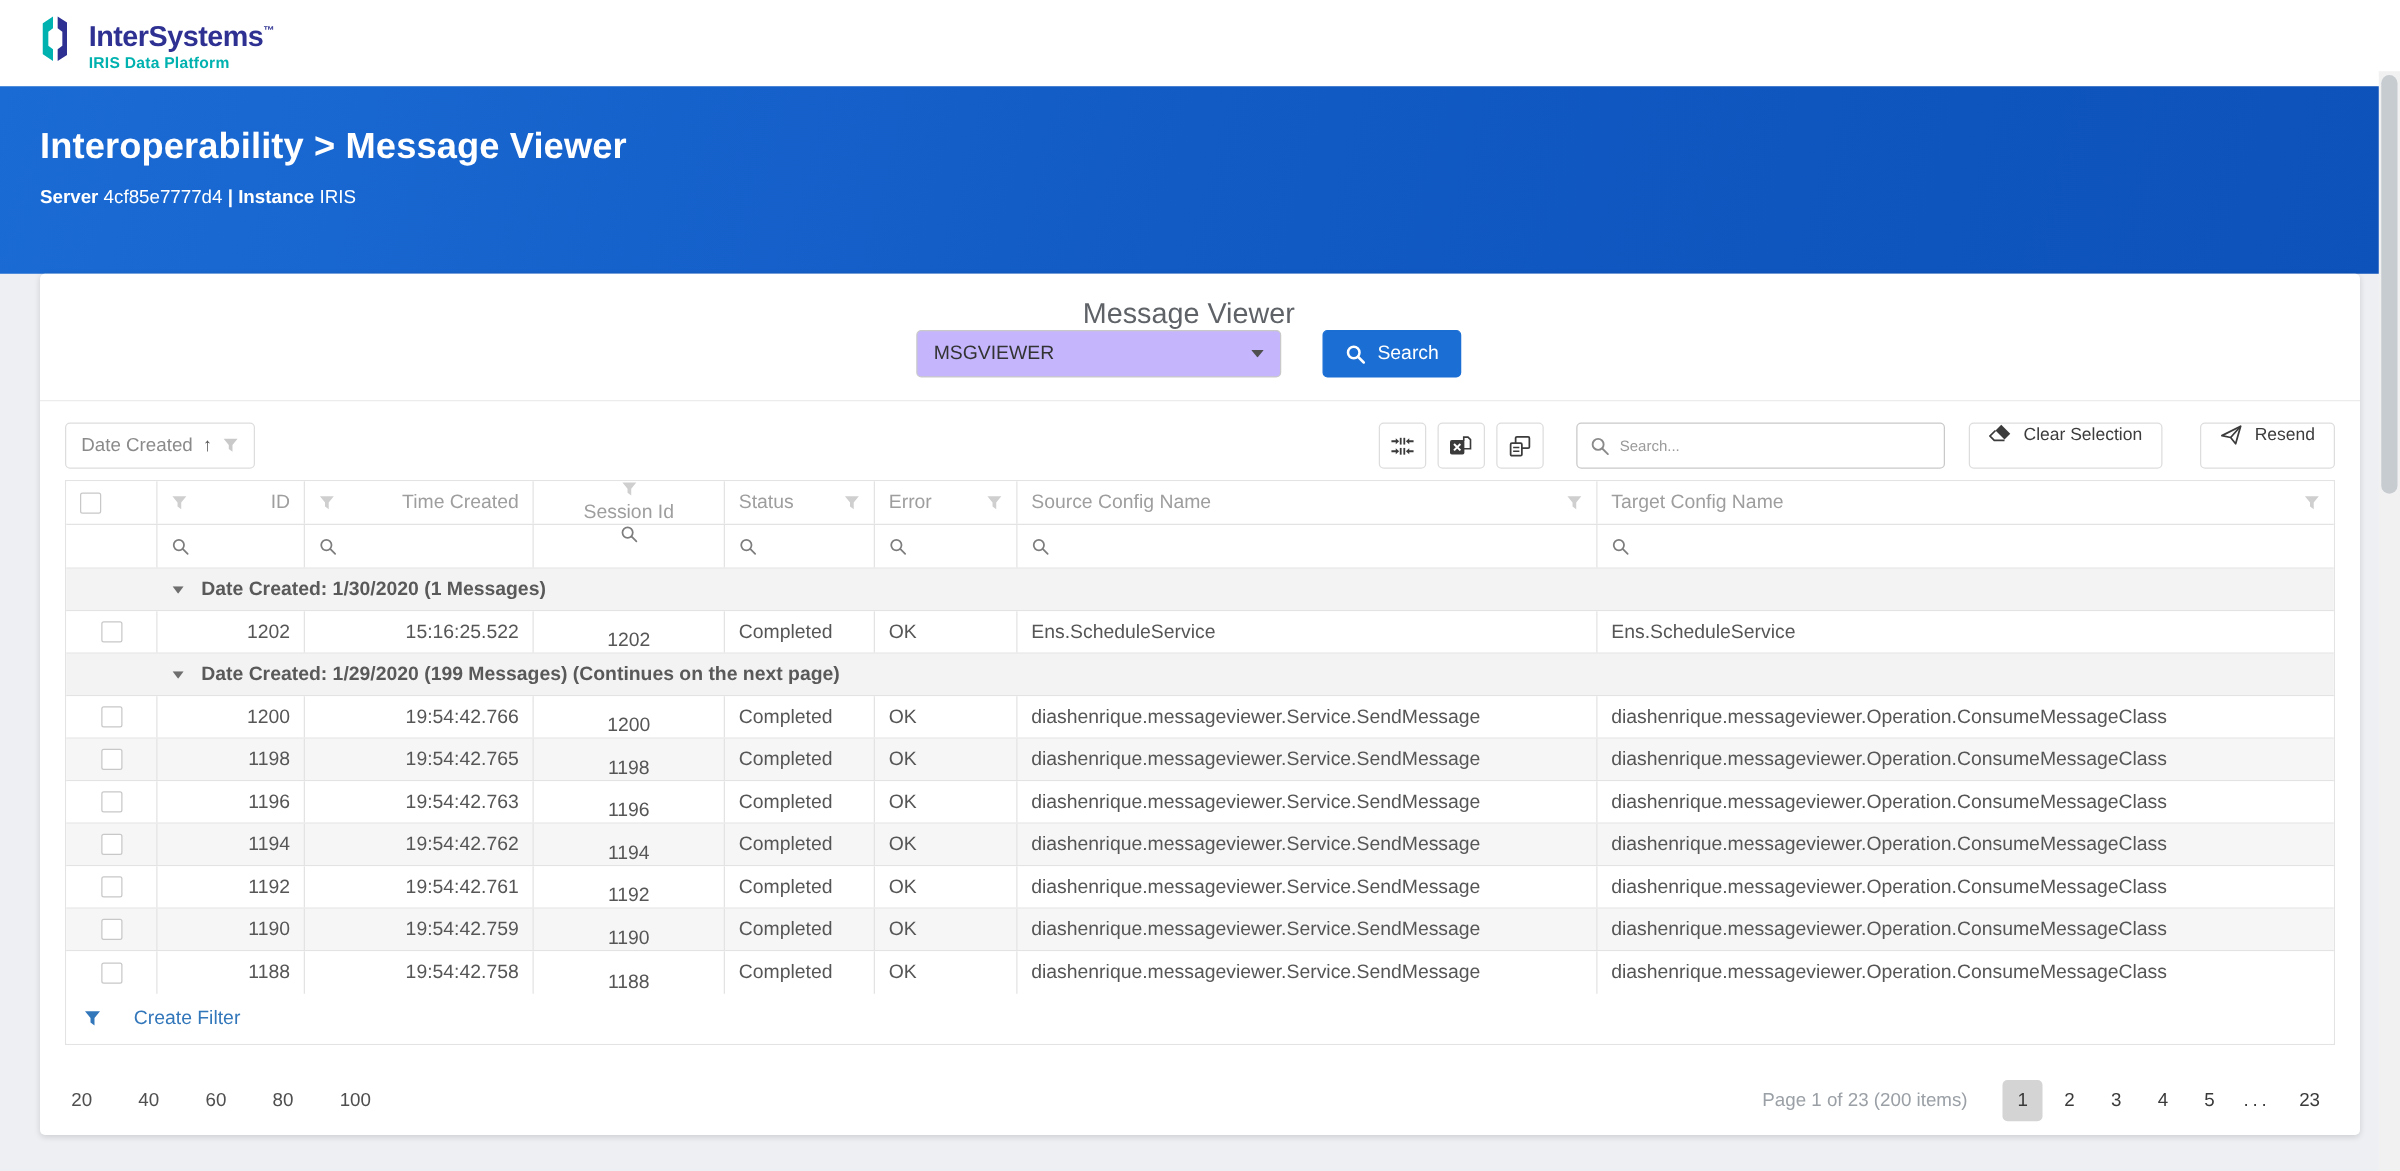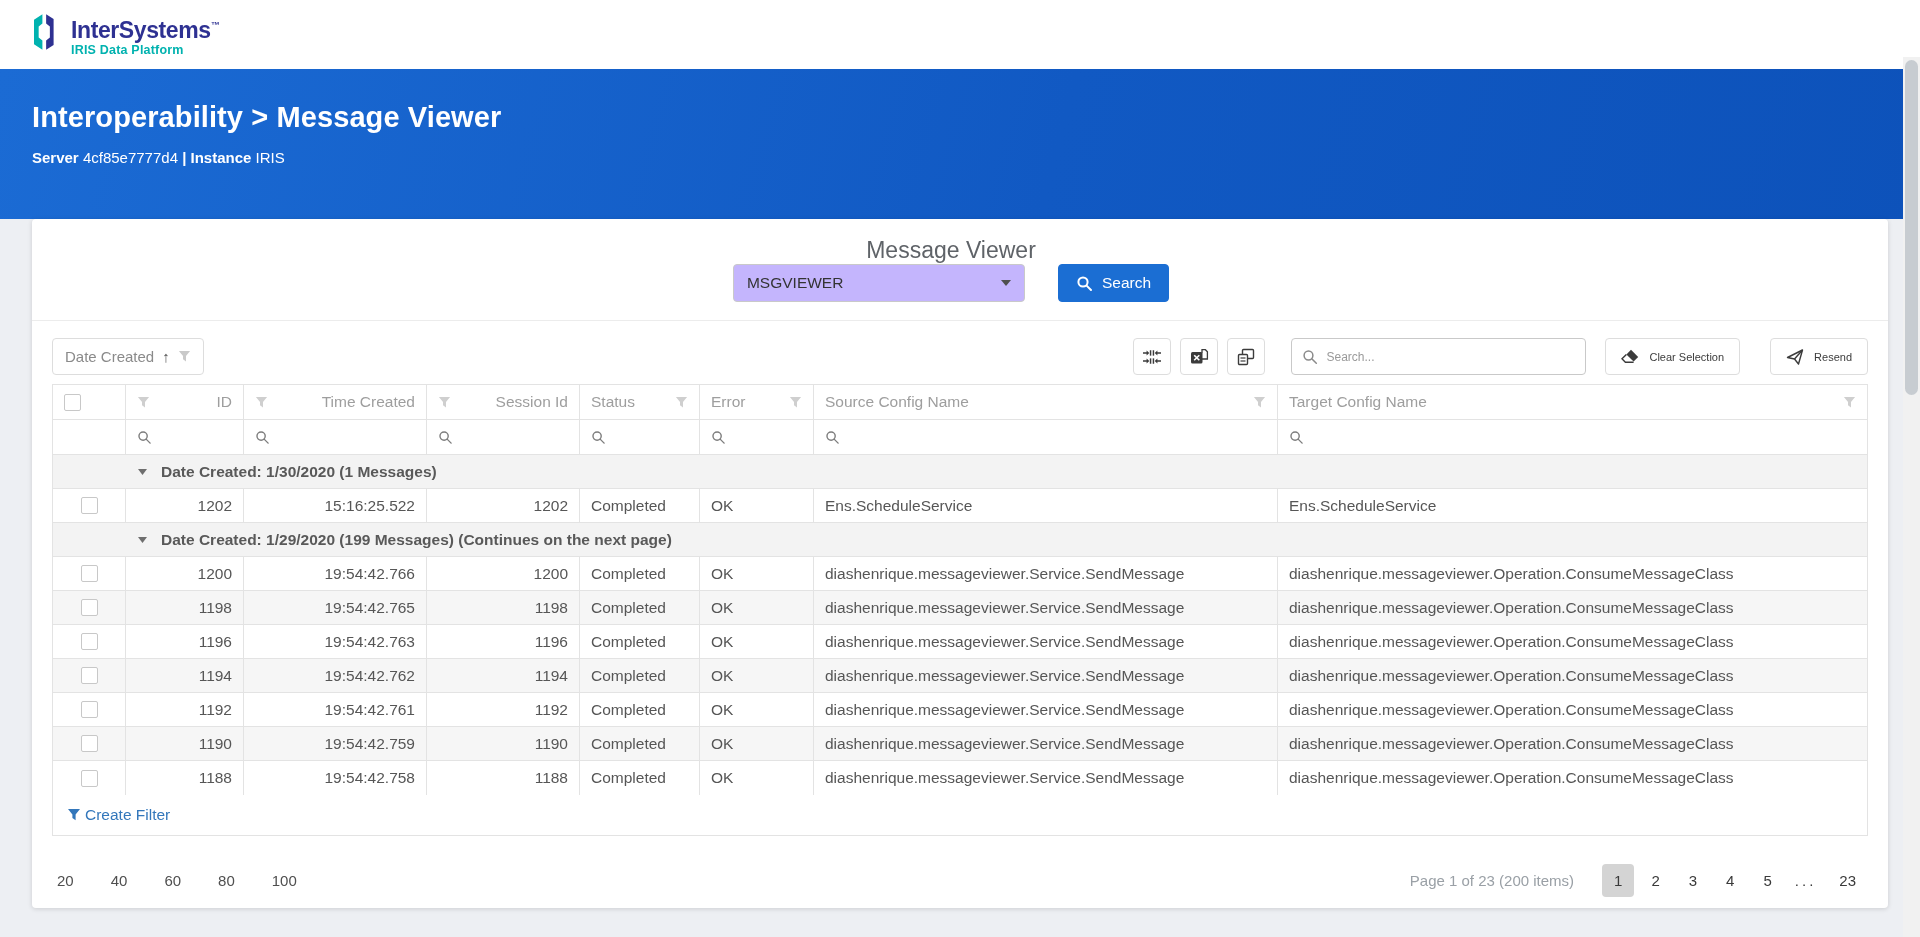--- a/index.html
+++ b/index.html
@@ -31,45 +31,45 @@
 
   
   .toolbar { display:flex; align-items:center; justify-content:space-between; padding:17px 20px 9px 20px; }
   .chip { height:37px; border:1px solid #ddd; border-radius:4px; background:#fff; display:flex; align-items:center; gap:8px; padding:0 12px; font-size:15px; color:#8a8a8a; cursor:pointer; }
   .chip .arrow { color:#555; font-size:15px; }
   .toolbar-right { display:flex; align-items:center; }
   .icon-btn { width:38px; height:37px; border:1px solid #ddd; border-radius:4px; background:#fff; display:flex; align-items:center; justify-content:center; margin-right:9px; cursor:pointer; color:#3b3b3b; }
   .searchbox { width:295px; height:37px; border:1px solid #c9c9c9; border-radius:4px; display:flex; align-items:center; padding:0 10px; margin-left:17px; color:#8a8a8a; background:#fff; }
   .searchbox input { border:none; outline:none; flex:1; font-size:12px; color:#1d4ed8; margin-left:8px; font-family:inherit; background:transparent; }
   .searchbox input::placeholder { color:#9a9a9a; }
-  .btn { height:37px; border:1px solid #ddd; border-radius:4px; background:#fff; display:flex; align-items:center; gap:10px; padding:0 15px; font-size:11px; color:#3c3c3c; cursor:pointer; }
+  .btn { height:37px; border:1px solid #ddd; border-radius:4px; background:#fff; display:flex; gap:10px; padding:0 15px; font-size:14px; color:#3c3c3c; cursor:pointer; }
   .btn.clear { margin-left:19px; }
   .btn.resend { margin-left:30px; }
 
   
   .grid { margin:0 20px; border:1px solid #e3e3e3; }
   .g-row { display:flex; align-items:stretch; border-bottom:1px solid #e3e3e3; background:#fff; }
   .g-row:last-child { border-bottom:none; }
   .g-cell { display:flex; align-items:center; padding:0 11px; font-size:15.5px; color:#565656; border-right:1px solid #e3e3e3; overflow:hidden; white-space:nowrap; flex-shrink:0; }
   .g-cell:last-child { border-right:none;gap:36px; }
-  .col-0{width:73px; justify-content:center;} .col-1{width:118px;} .col-2{width:183px;} .col-3{width:153px;}
+  .col-0{width:73px; justify-content:center;} .col-1{width:118px;} .col-2{width:183px;} .col-3{width:153px;flex-direction:column;}
   .col-4{width:120px;} .col-5{width:114px;} .col-6{width:464px;} .col-7{flex:1 1 auto; width:auto;}
   .g-head { height:35px; }
   .g-head .g-cell { color:#9e9e9e; justify-content:space-between; cursor:pointer; }
   .g-head .funnel { color:#cfcfcf; display:flex; }
   .g-filter { height:35px; }
   .g-filter .g-cell { color:#8a8a8a; cursor:text; }
   .g-filter input { border:none; outline:none; width:100%; margin-left:8px; font-size:15px; font-family:inherit; color:#444; background:transparent; }
   .al-r { justify-content:flex-end; text-align:right; }
   .g-group { height:34px; background:#f3f3f3; display:flex; align-items:center; padding-left:85px; cursor:pointer; }
   .g-group .g-label { font-size:15.5px; font-weight:700; color:#595959; margin-left:14px; }
   .g-data { height:34px; cursor:pointer; }
   .g-data.alt { background:#f6f6f6; }
   .checkbox { width:17px; height:17px; border:1px solid #c8c8c8; border-radius:2px; background:#fff; cursor:pointer; flex-shrink:0; }
-  .g-createfilter { height:40px; display:flex; align-items:center; gap:4px; padding-left:14px; color:#3377bb; font-size:15.5px; cursor:pointer; background:#fff; }
+  .g-createfilter { height:40px; display:flex; align-items:center; gap:26px; padding-left:14px; color:#3377bb; font-size:15.5px; cursor:pointer; background:#fff; }
 
   
   .pager { display:flex; align-items:center; justify-content:space-between; padding:16px 20px 0 20px; height:72px; }
   .page-sizes { display:flex; align-items:center; gap:27px; }
   .size-item { font-size:15px; color:#4f4f4f; padding:6px 5px; border-radius:4px; cursor:pointer; }
   .pager-right { display:flex; align-items:center; }
   .pager-info { font-size:15px; color:#9aa0a6; margin-right:28px; }
   .pages { display:flex; align-items:center; gap:5px; }
   .page-item { min-width:22px; text-align:center; padding:8px 12px; border-radius:4px; font-size:15px; color:#3a3a3a; cursor:pointer; }
   .page-item.active { background:#d4d4d4; }

